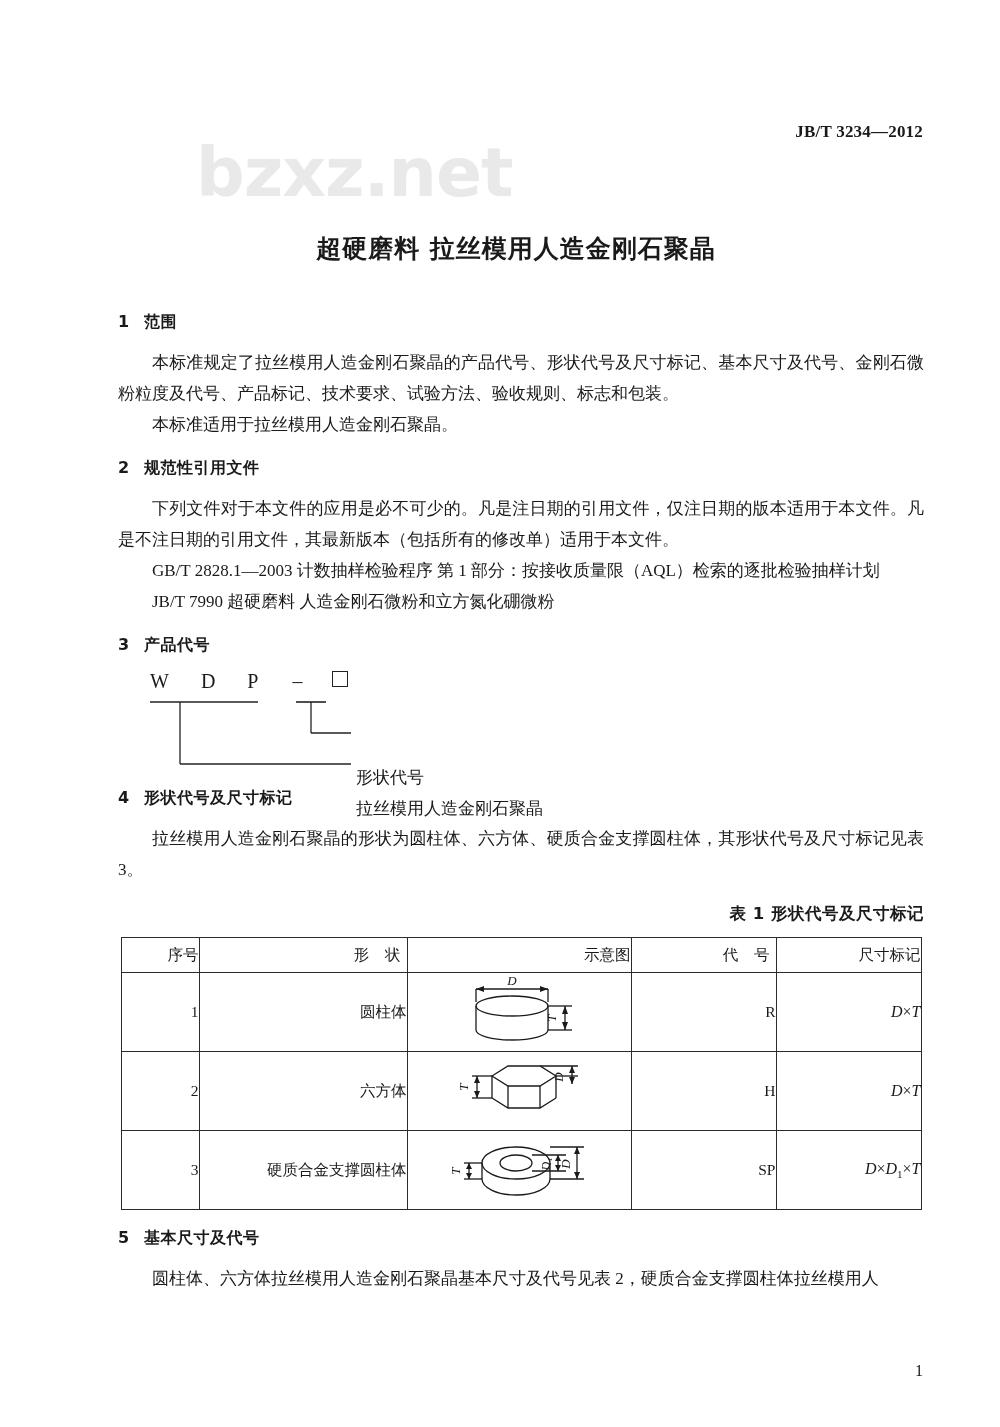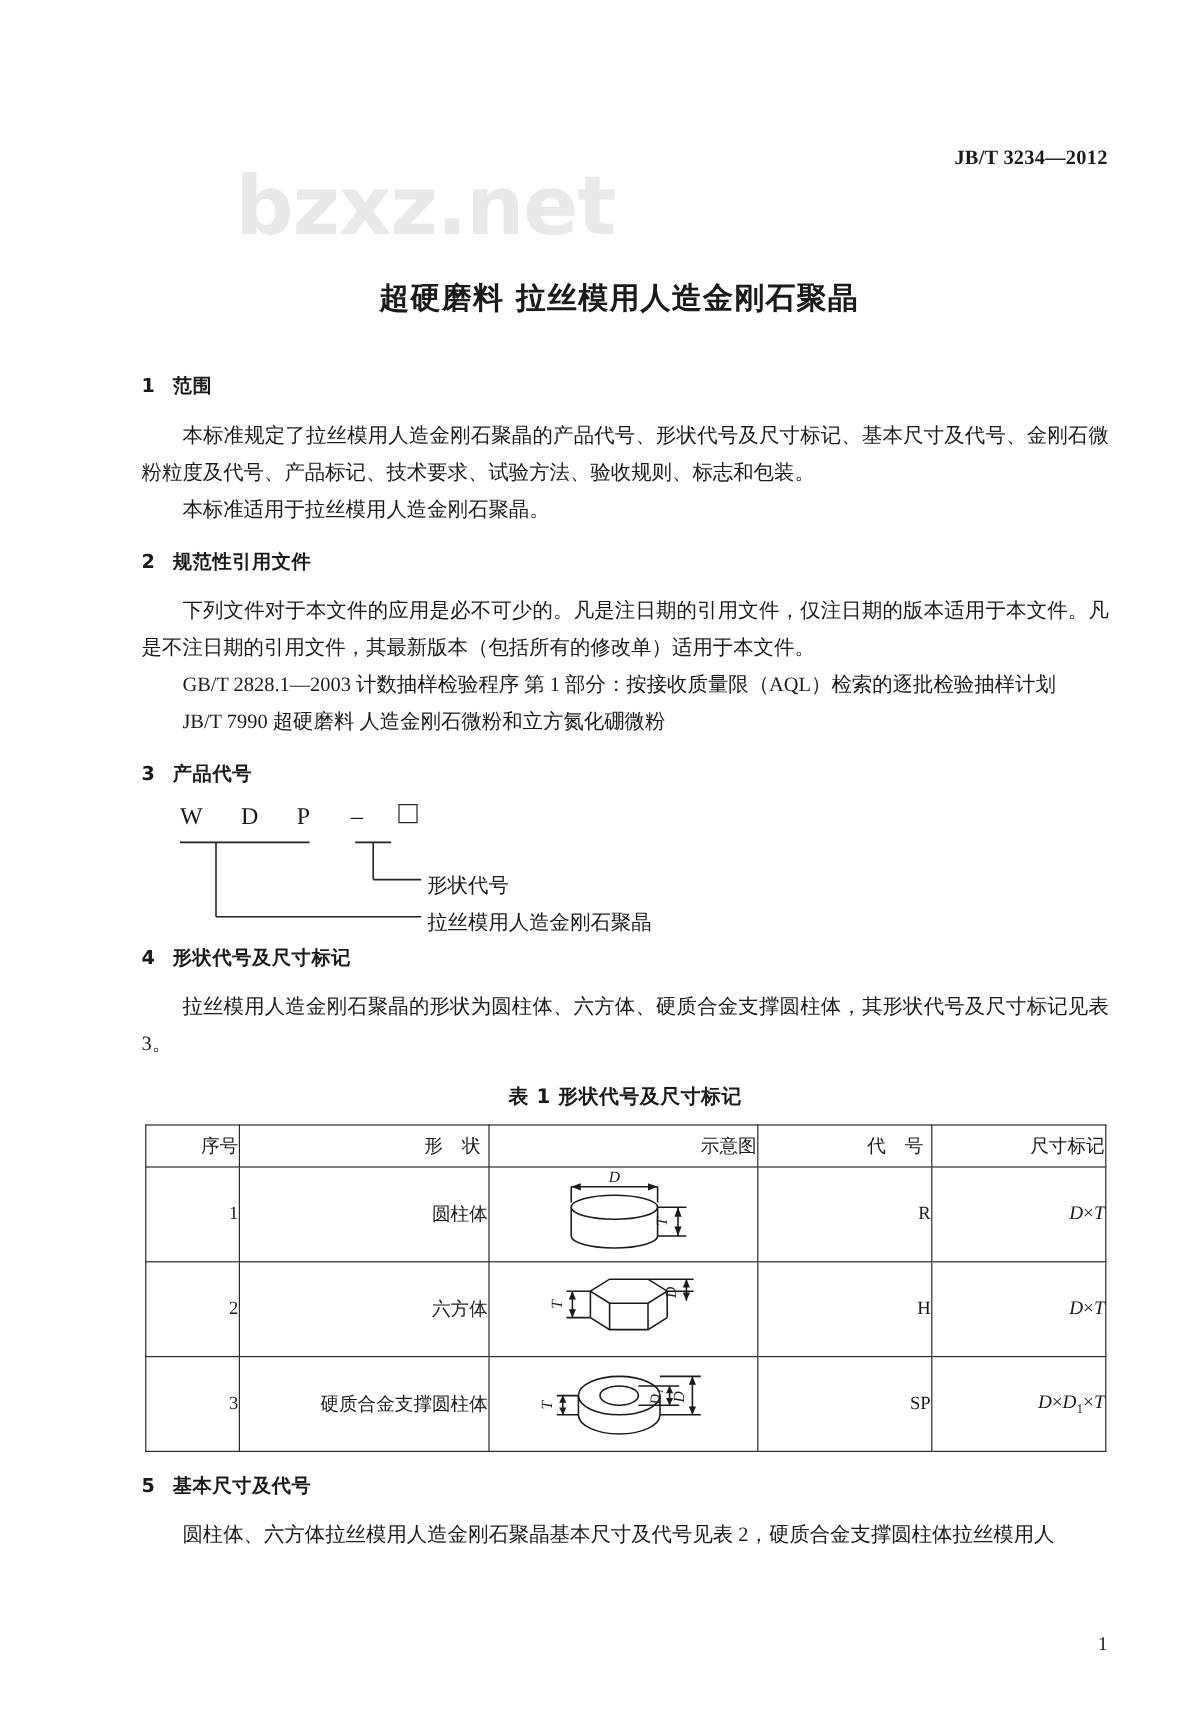--- a/index.html
+++ b/index.html
@@ -110,28 +110,29 @@
     display: inline-block;
     width: 14px;
     height: 14px;
     border: 1.3px solid #222;
     vertical-align: 1px;
   }
   .codefig .lbl {
     position: absolute;
     font-size: 17px;
     white-space: nowrap;
+    margin-top: 40px;
   }
   .codefig .lbl-shape { left: 238px; top: 56px; }
   .codefig .lbl-prod  { left: 238px; top: 87px; }
   .codefig svg { position: absolute; left: 0; top: 0; }
 
   
   .tbl-caption {
-    text-align: center;
+    text-align: right;
     font-family: "DejaVu Sans", "Liberation Sans", sans-serif;
     font-weight: bold;
     font-size: 16.5px;
     margin: 18px 0 12px 0;
     letter-spacing: 0.5px;
   }
   table.shape-tbl {
     border-collapse: collapse;
     width: 800px;
     margin: 0 auto;

